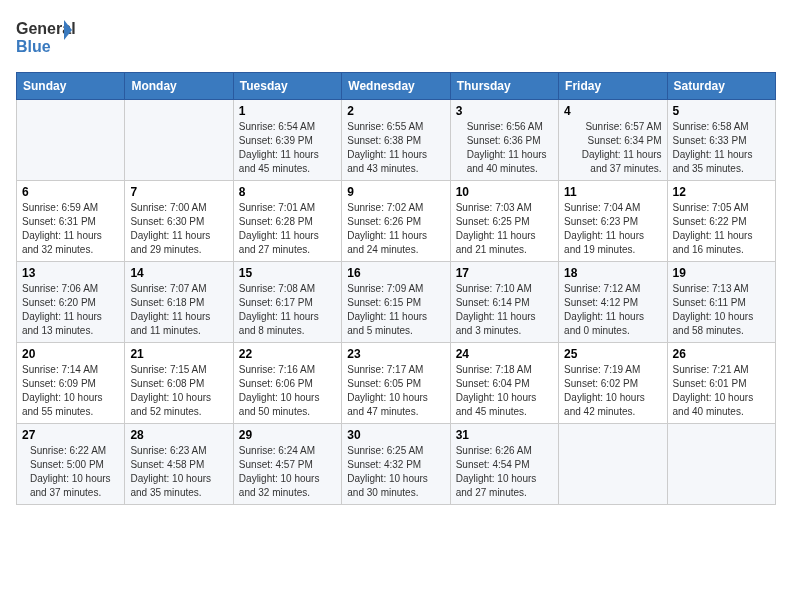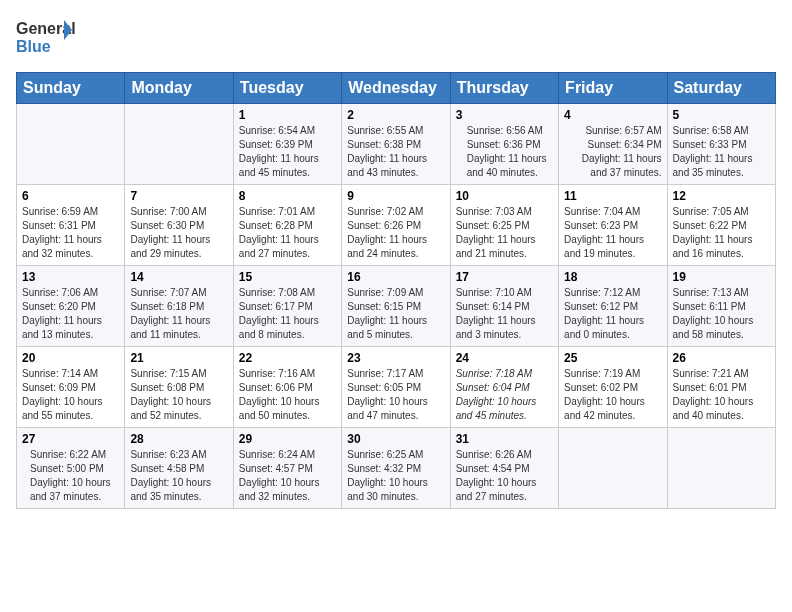--- a/index.html
+++ b/index.html
@@ -36,21 +36,21 @@
     table {
       width: 100%;
       border-collapse: collapse;
       font-size: 11px;
     }
     thead tr th {
       background-color: #3a7abf;
       color: #fff;
       text-align: left;
       padding: 6px 6px;
-      font-size: 16px;
+      font-size: 12px;
       font-weight: bold;
       border: 1px solid #2a5a9f;
     }
     tbody tr td {
       border: 1px solid #ccc;
       vertical-align: top;
       padding: 4px 5px;
       width: 108px;
       min-height: 70px;
       background: #fff;
@@ -208,21 +208,21 @@
         </td>
         <td>
           <span class="day-num">17</span>
           <div class="day-info" style="white-space: pre-line;">Sunrise: 7:10 AM
 Sunset: 6:14 PM
 Daylight: 11 hours and 3 minutes.</div>
         </td>
         <td>
           <span class="day-num">18</span>
           <div class="day-info" style="white-space: pre-line;">Sunrise: 7:12 AM
-Sunset: 6:12 PM
+Sunset: 4:12 PM
 Daylight: 11 hours and 0 minutes.</div>
         </td>
         <td>
           <span class="day-num">19</span>
           <div class="day-info" style="white-space: pre-line;">Sunrise: 7:13 AM
 Sunset: 6:11 PM
 Daylight: 10 hours and 58 minutes.</div>
         </td>
       </tr>
       <tr>
@@ -245,21 +245,21 @@
 Daylight: 10 hours and 50 minutes.</div>
         </td>
         <td>
           <span class="day-num">23</span>
           <div class="day-info" style="white-space: pre-line;">Sunrise: 7:17 AM
 Sunset: 6:05 PM
 Daylight: 10 hours and 47 minutes.</div>
         </td>
         <td>
           <span class="day-num">24</span>
-          <div class="day-info" style="white-space: pre-line; font-style: italic;">Sunrise: 7:18 AM
+          <div class="day-info" style="white-space: pre-line;">Sunrise: 7:18 AM
 Sunset: 6:04 PM
 Daylight: 10 hours and 45 minutes.</div>
         </td>
         <td>
           <span class="day-num">25</span>
           <div class="day-info" style="white-space: pre-line;">Sunrise: 7:19 AM
 Sunset: 6:02 PM
 Daylight: 10 hours and 42 minutes.</div>
         </td>
         <td>

